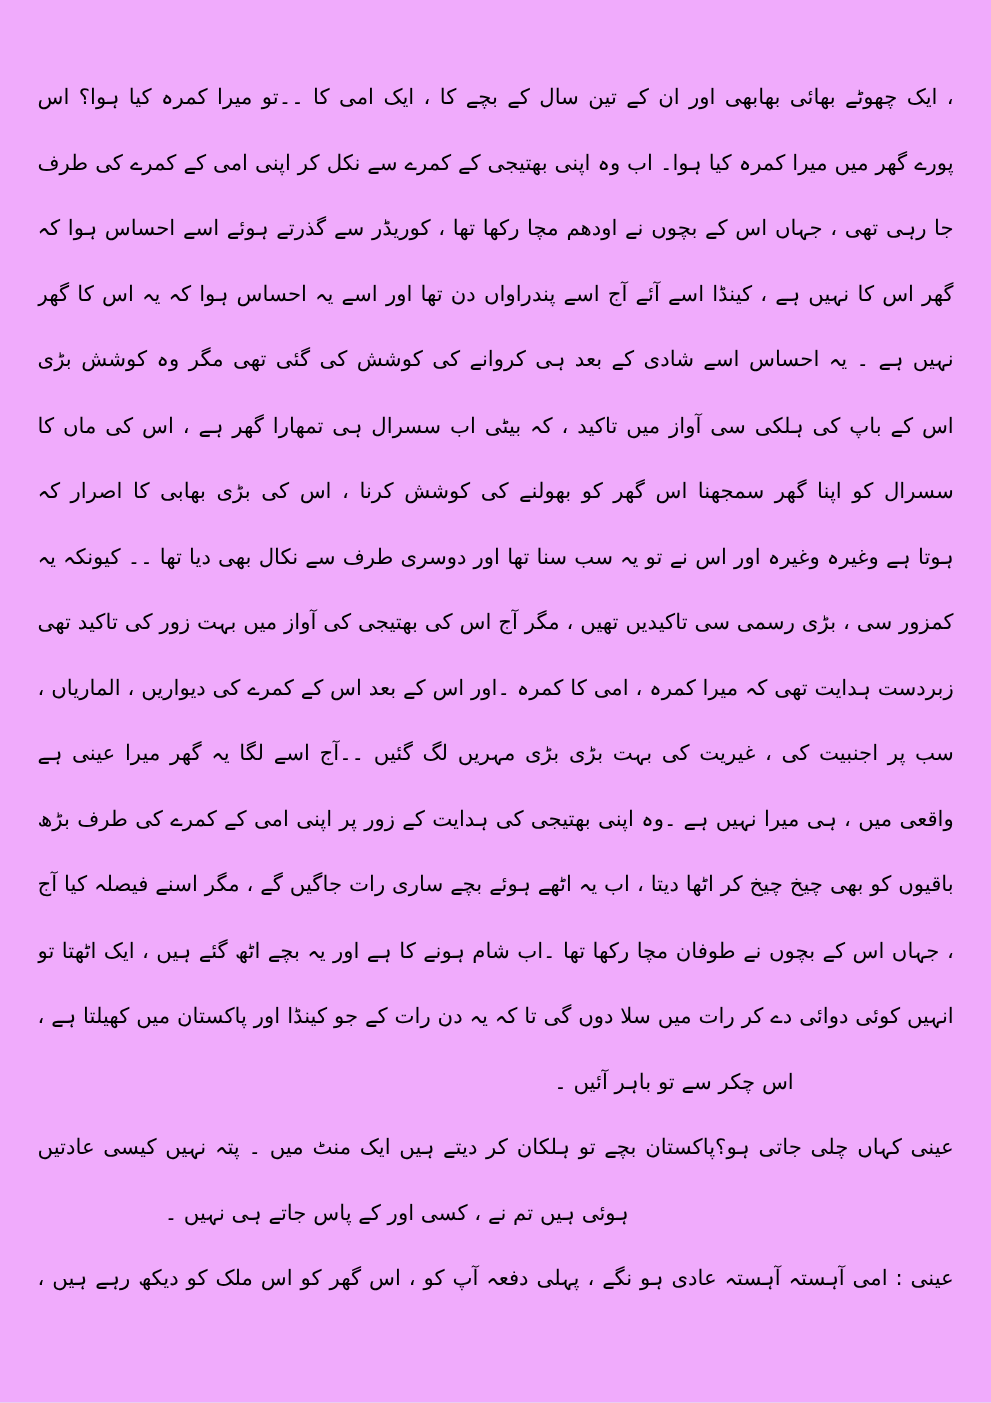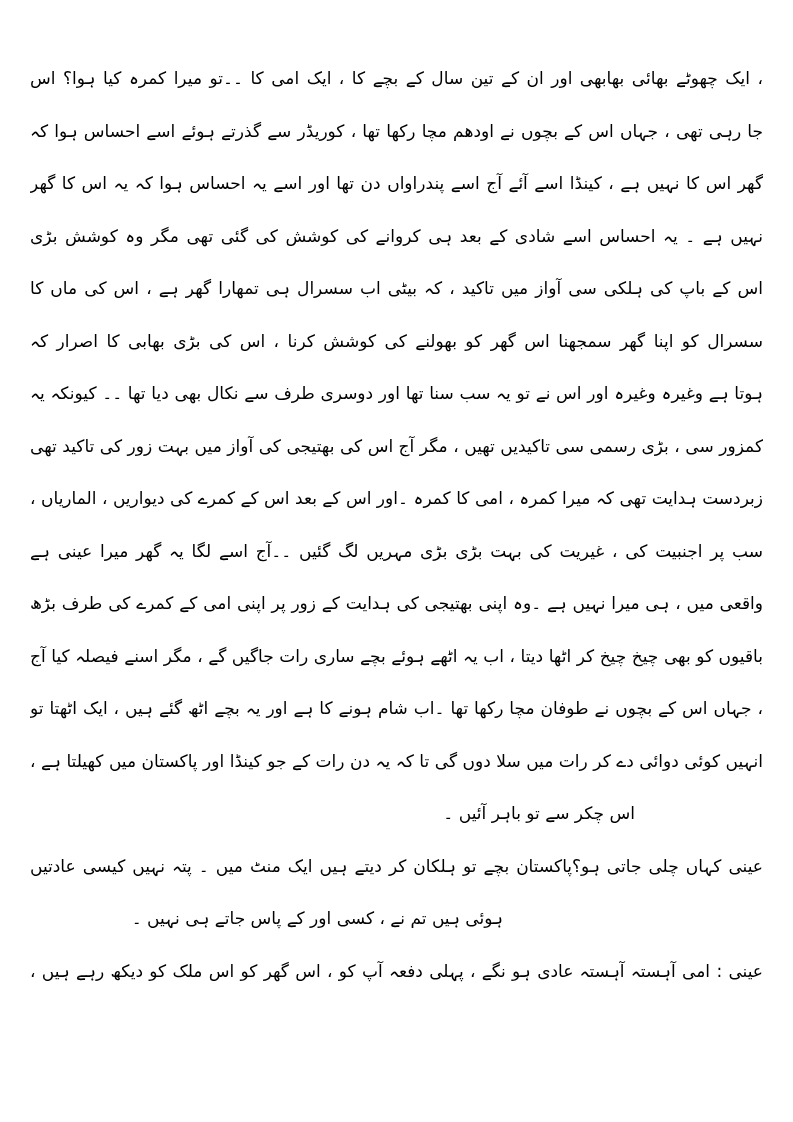--- a/index.html
+++ b/index.html
@@ -5,21 +5,21 @@
   html, body {
     margin: 0;
     padding: 0;
     background: #e8e8e8;
   }
   .page {
     position: relative;
     width: 793px;
     height: 1122px;
     margin: 0 auto;
-    background: #ffffff;
+    background: #f0abfc;
     color: #000000;
     box-sizing: border-box;
     padding: 52px 30px 0 30px;
     overflow: hidden;
   }
   .line {
     direction: rtl;
     unicode-bidi: embed;
     font-family: "DejaVu Sans", "Liberation Sans", sans-serif;
     font-size: 17px;
@@ -42,20 +42,21 @@
     text-align-last: right;
     padding-right: 260px;
     box-sizing: border-box;
   }
 </style>
 </head>
 <body>
 
 <div class="page">
   <div class="line">، ایک چھوٹے بھائی بھابھی اور ان کے تین سال کے بچے کا ، ایک امی کا ۔۔تو میرا کمرہ کیا ہوا؟ اس</div>
+  <div class="line">پورے گھر میں میرا کمرہ کیا ہوا۔ اب وہ اپنی بھتیجی کے کمرے سے نکل کر اپنی امی کے کمرے کی طرف</div>
   <div class="line">جا رہی تھی ، جہاں اس کے بچوں نے اودھم مچا رکھا تھا ، کوریڈر سے گذرتے ہوئے اسے احساس ہوا کہ یہ</div>
   <div class="line">گھر اس کا نہیں ہے ، کینڈا اسے آئے آج اسے پندراواں دن تھا اور اسے یہ احساس ہوا کہ یہ اس کا گھر</div>
   <div class="line">نہیں ہے ۔ یہ احساس اسے شادی کے بعد ہی کروانے کی کوشش کی گئی تھی مگر وہ کوشش بڑی کمزور سی تھی ،</div>
   <div class="line">اس کے باپ کی ہلکی سی آواز میں تاکید ، کہ بیٹی اب سسرال ہی تمھارا گھر ہے ، اس کی ماں کا رسمی سا جملہ کہ</div>
   <div class="line">سسرال کو اپنا گھر سمجھنا اس گھر کو بھولنے کی کوشش کرنا ، اس کی بڑی بھابی کا اصرار کہ سسرال ہی اصل گھر</div>
   <div class="line">ہوتا ہے وغیرہ وغیرہ اور اس نے تو یہ سب سنا تھا اور دوسری طرف سے نکال بھی دیا تھا ۔۔ کیونکہ یہ بڑی</div>
   <div class="line">کمزور سی ، بڑی رسمی سی تاکیدیں تھیں ، مگر آج اس کی بھتیجی کی آواز میں بہت زور کی تاکید تھی ، بڑی</div>
   <div class="line">زبردست ہدایت تھی کہ میرا کمرہ ، امی کا کمرہ ۔اور اس کے بعد اس کے کمرے کی دیواریں ، الماریاں ، بیڈ</div>
   <div class="line">سب پر اجنبیت کی ، غیریت کی بہت بڑی بڑی مہریں لگ گئیں ۔۔آج اسے لگا یہ گھر میرا عینی ہے</div>
   <div class="line">واقعی میں ، ہی میرا نہیں ہے ۔وہ اپنی بھتیجی کی ہدایت کے زور پر اپنی امی کے کمرے کی طرف بڑھ رہی تھی</div>

